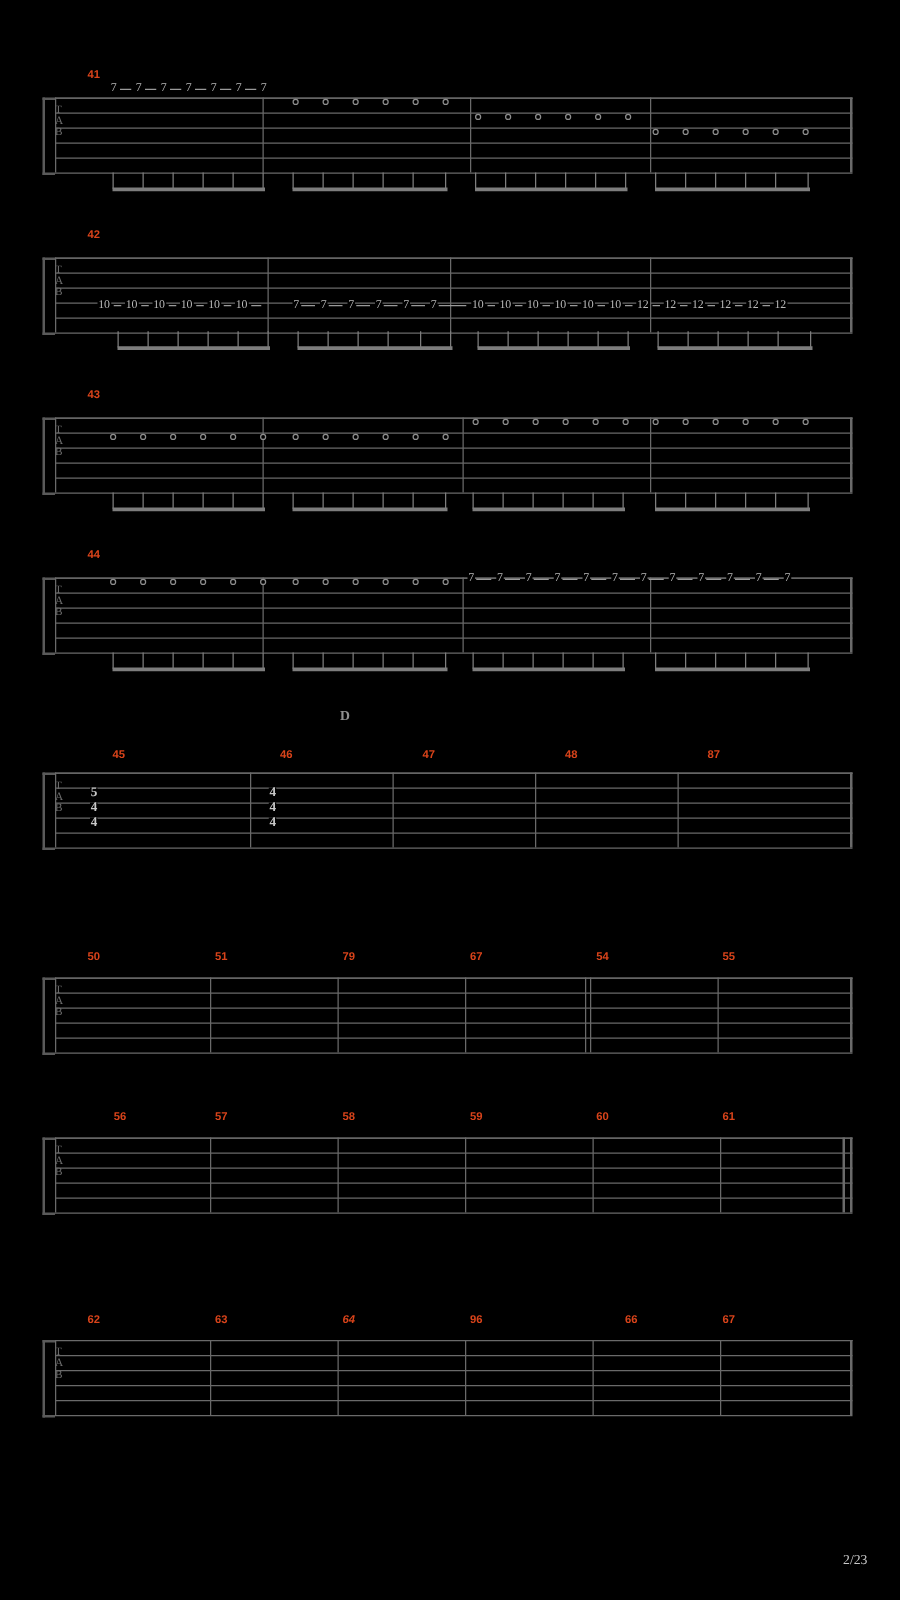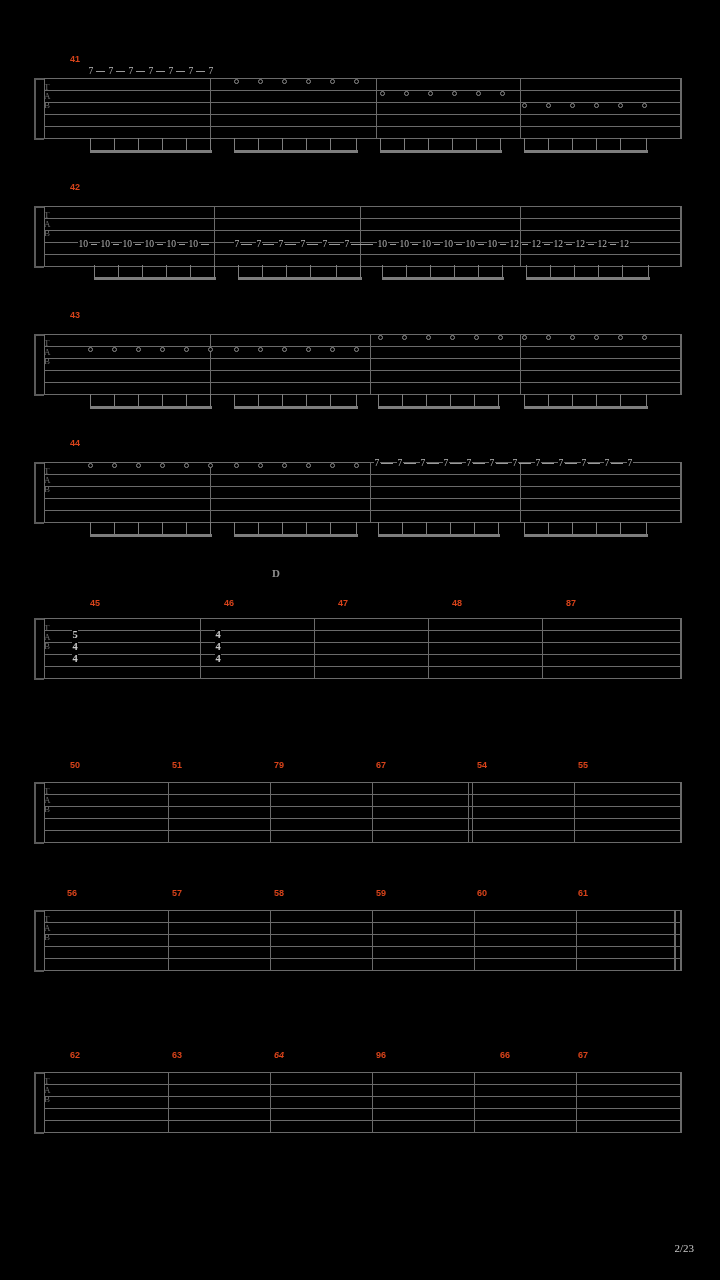--- a/index.html
+++ b/index.html
@@ -578,21 +578,21 @@
       <div class="vbar" style="left:226px;"></div>
       <div class="vbar" style="left:328px;"></div>
       <div class="vbar" style="left:424px;"></div>
       <div class="vbar" style="left:428px;"></div>
       <div class="vbar" style="left:530px;"></div>
       <div class="vbar end" style="left:636px;"></div>
     </div>
   </div>
 
   <div class="system" style="top:0;left:0;width:720px;height:1000px;">
-    <div class="measnum" style="left:54px;top:888px;padding-left:13px;">56</div>
+    <div class="measnum" style="left:78px;top:888px;padding-left:13px;">56</div>
     <div class="measnum" style="left:172px;top:888px;">57</div>
     <div class="measnum" style="left:274px;top:888px;">58</div>
     <div class="measnum" style="left:376px;top:888px;">59</div>
     <div class="measnum" style="left:477px;top:888px;">60</div>
     <div class="measnum" style="left:578px;top:888px;">61</div>
 
     <div class="bracket" style="top:910px;height:62px;"></div>
     <div class="tabmark" style="top:915px;">
       <span>T</span>
       <span>A</span>

